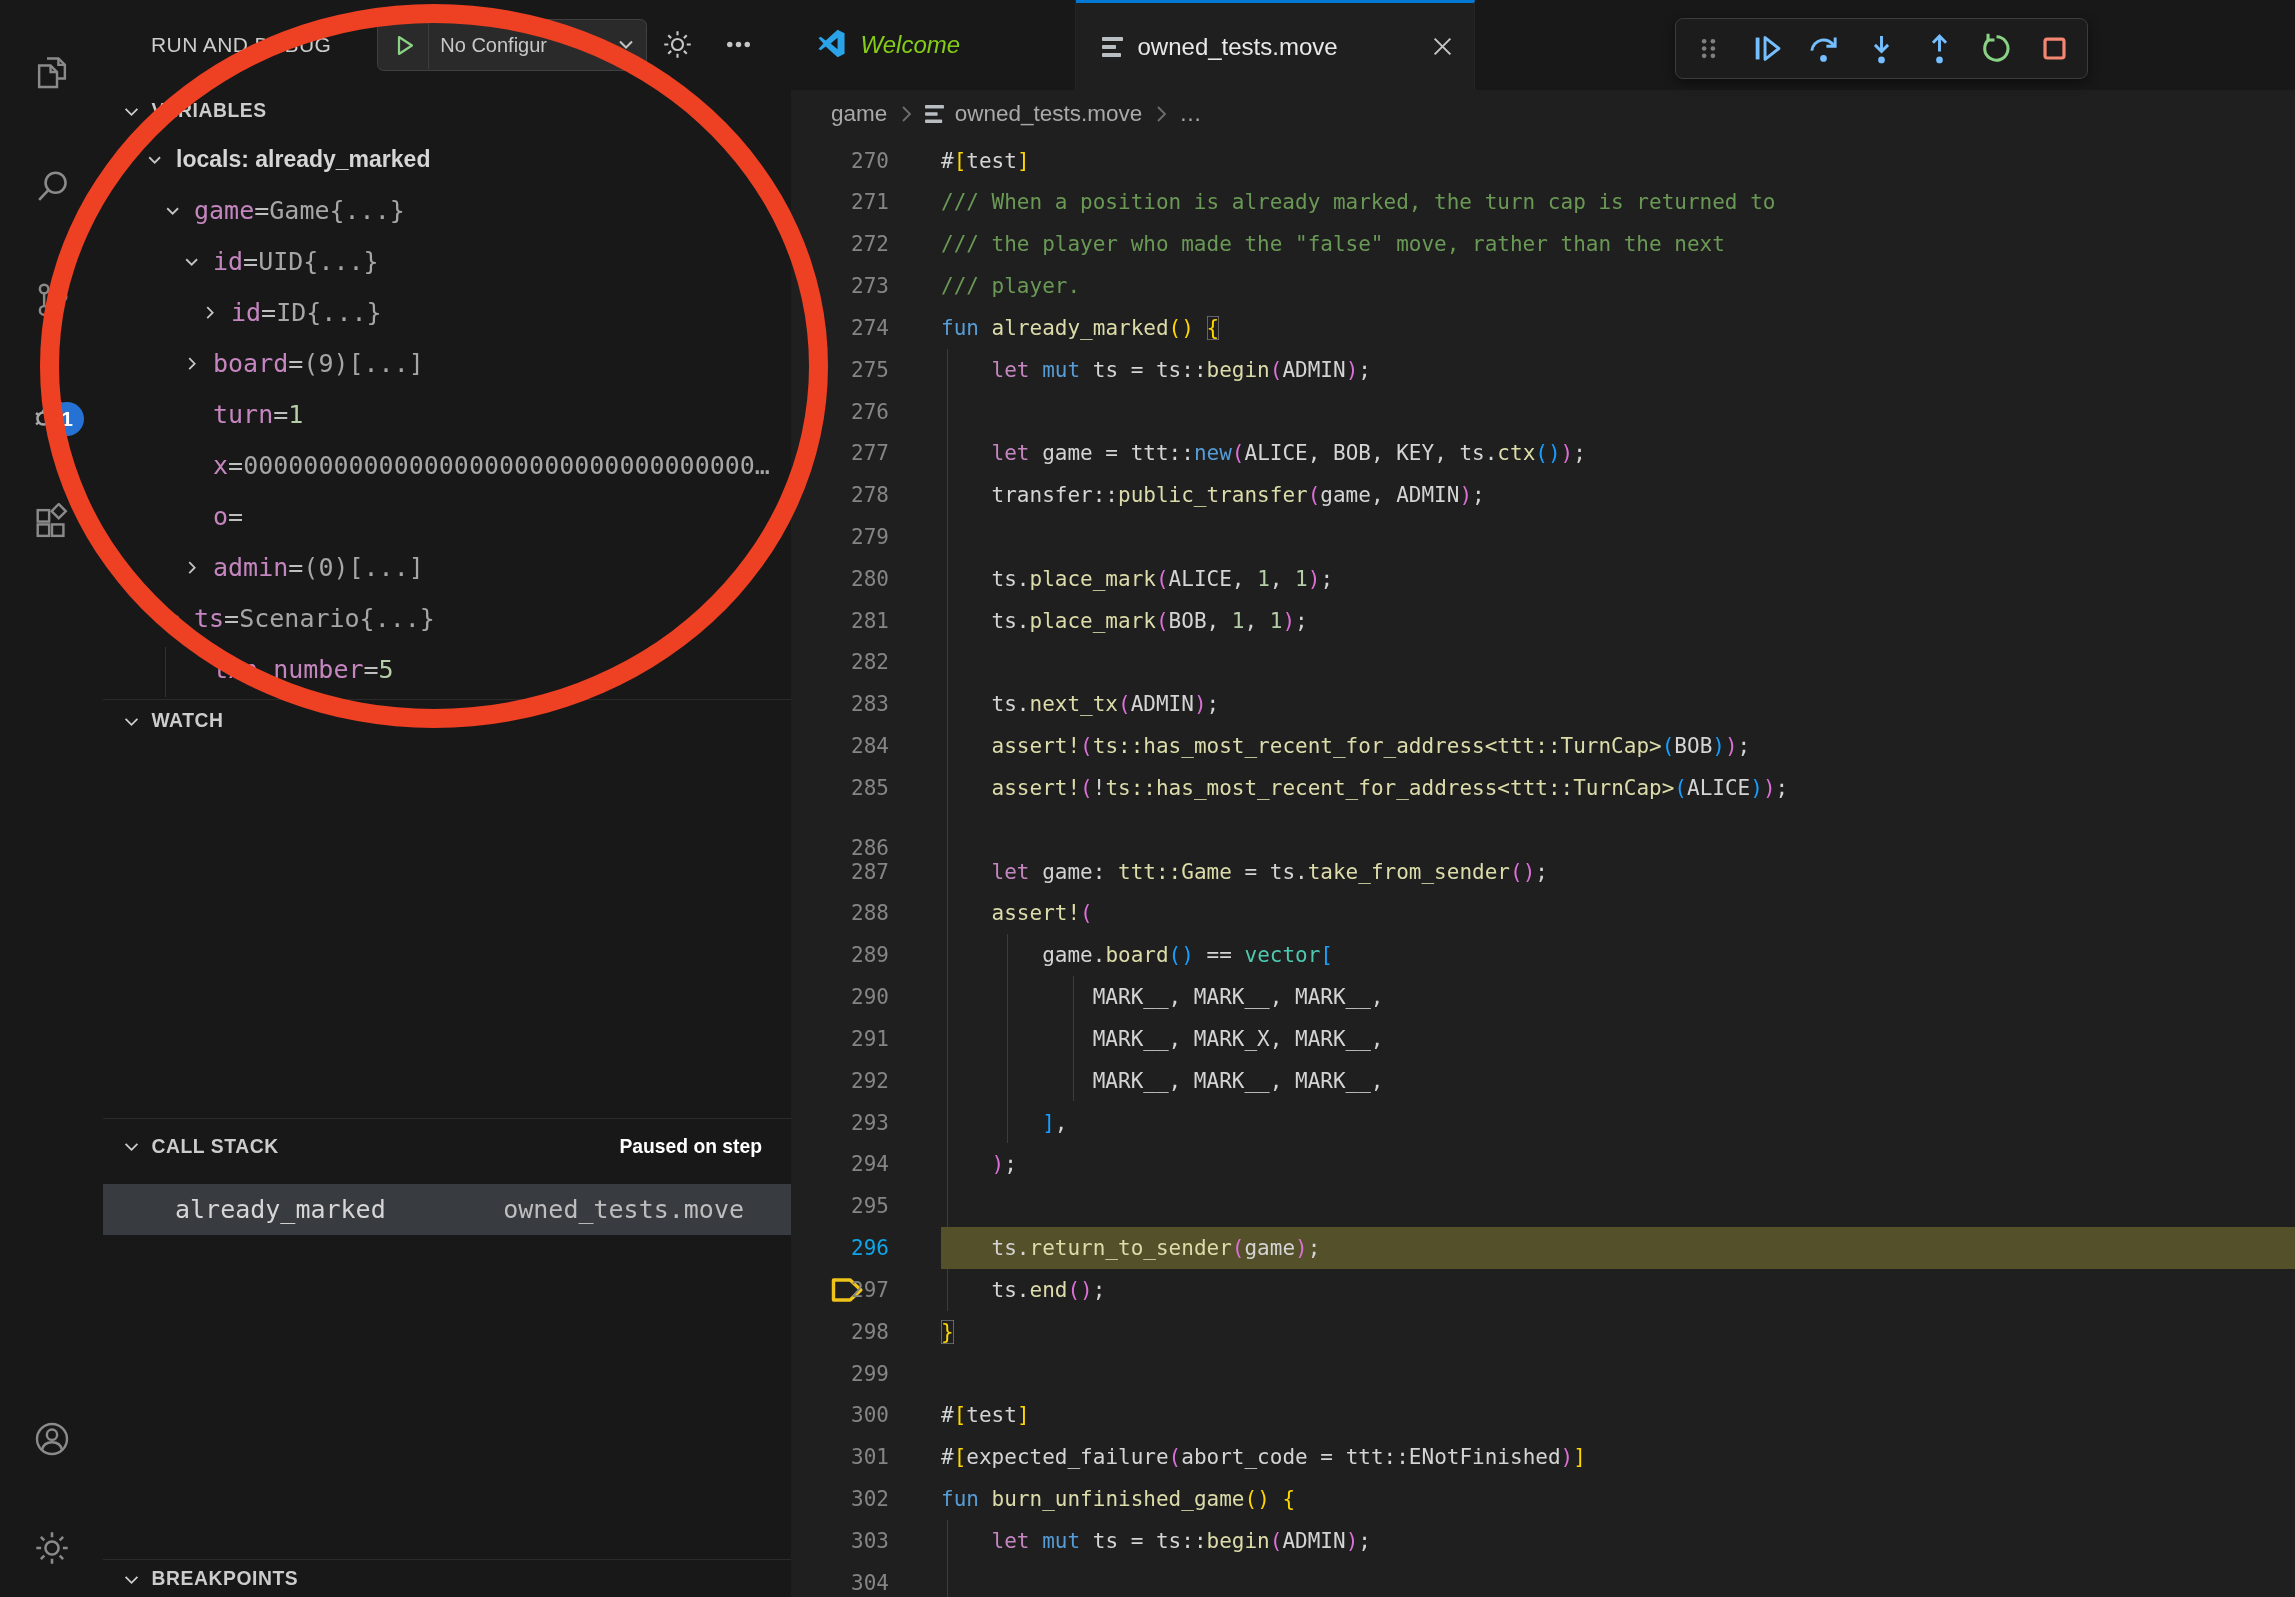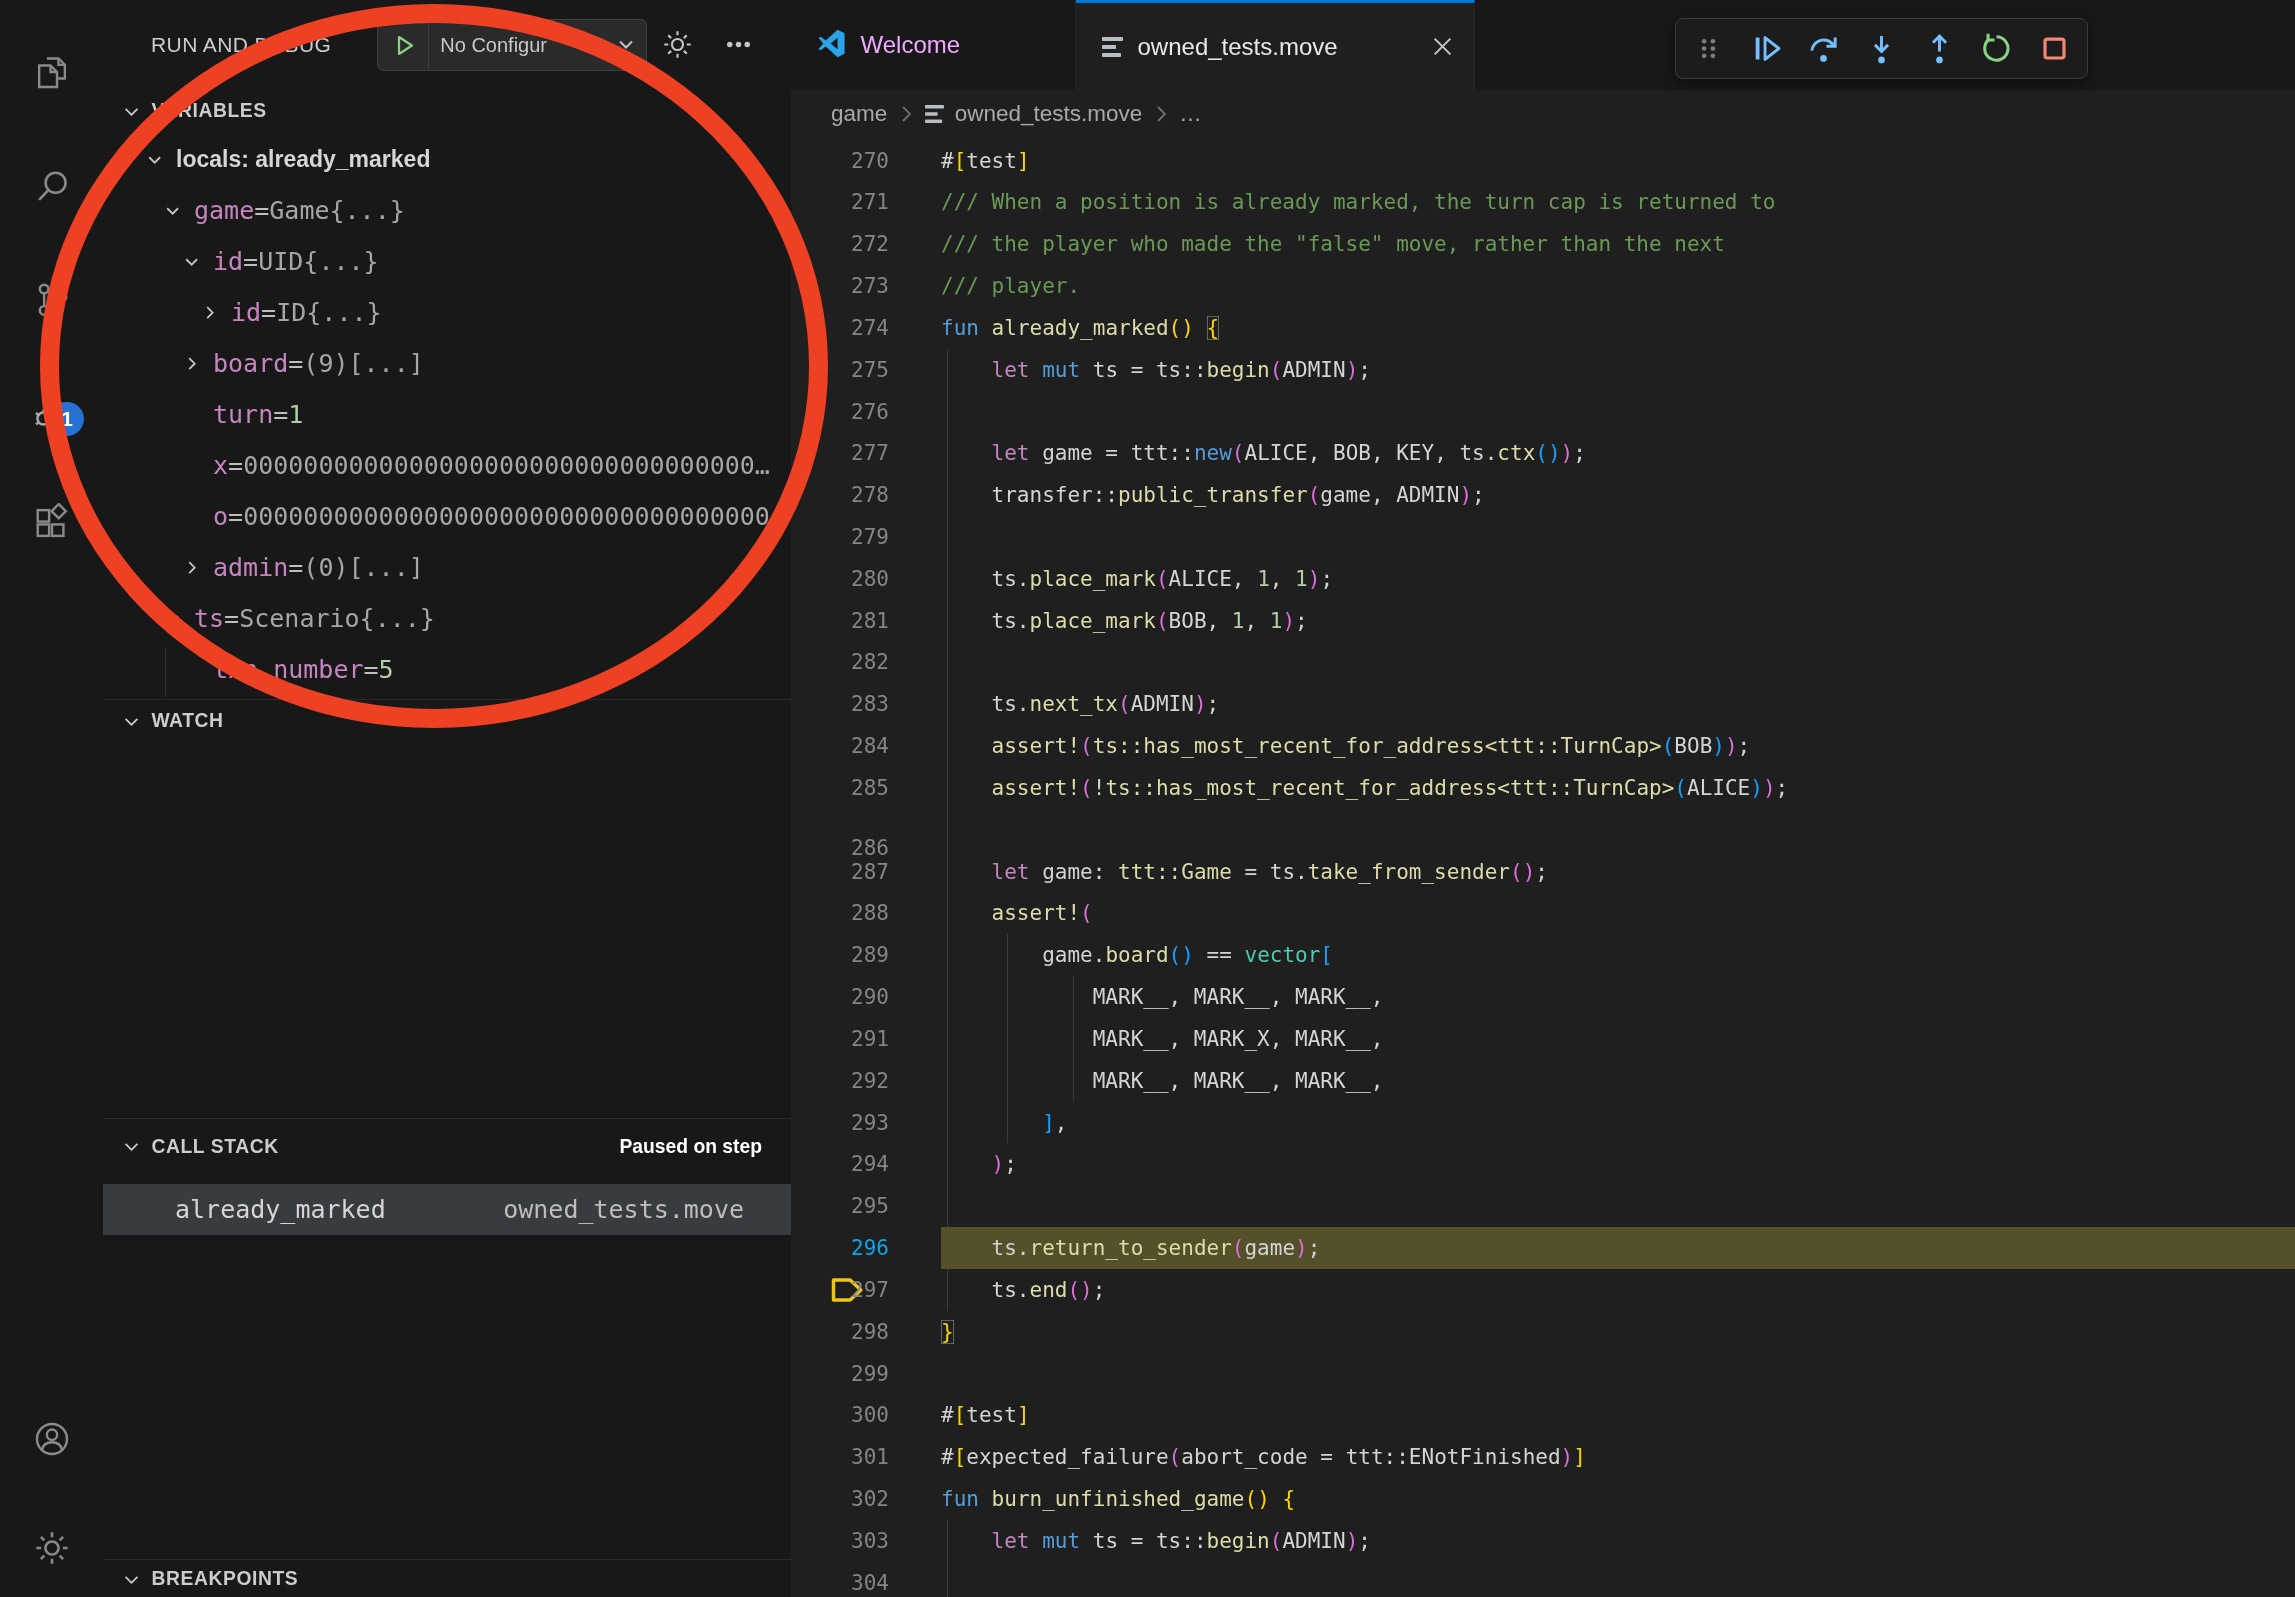--- a/index.html
+++ b/index.html
@@ -57,21 +57,21 @@
 
   
   .editor{position:absolute;left:791px;top:0;width:1505px;height:1597px;background:#1f1f1f;}
   .tabs{position:absolute;left:0;top:0;width:100%;height:90px;background:#181818;
         border-bottom:0.8px solid #252525;display:flex;}
   .tab{height:90px;display:flex;align-items:center;position:relative;box-sizing:border-box;
        border-right:0.8px solid #252525;}
   .tab.inactive{width:285px;background:#181818;}
   .tab.active{width:399px;background:#1f1f1f;border-top:3.2px solid #0078d4;}
   .tab .tlabel{font-size:24px;}
-  .tab.inactive .tlabel{color:#f0abfc;}
+  .tab.inactive .tlabel{color:#84cc16;font-style:italic;}
   .tab.active .tlabel{color:#e8e8e8;}
   .tab-icon{margin:0 14.5px 0 26px;flex:none;}
   .move-icon{display:inline-block;}
   .move-icon i{display:block;background:#b9bec3;height:4px;border-radius:0.8px;margin-bottom:4px;}
   .move-icon i:nth-child(1){width:21px;}
   .move-icon i:nth-child(2){width:13.7px;}
   .move-icon i:nth-child(3){width:18.5px;margin-bottom:0;}
   .tab-close{margin-left:auto;margin-right:17.7px;width:27px;height:27px;flex:none;}
 
   .breadcrumb{position:absolute;left:0;top:90px;width:100%;height:48px;display:flex;
@@ -269,21 +269,20 @@
         <div class="tree-row mono" style="padding-left: 79px;">
           <span class="tw"></span>
           <span class="vname">x</span>
           <span class="veq"> = </span>
           <span class="vval">0000000000000000000000000000000000…</span>
         </div>
         <div class="tree-row mono" style="padding-left: 79px;">
           <span class="tw"></span>
           <span class="vname">o</span>
           <span class="veq"> = </span>
-          <span class="vval">00000000000000000000000000000000000.</span>
         </div>
         <div class="tree-row mono" style="padding-left: 79px;">
           <span class="tw right">
        <svg viewBox="0 0 16 16">
               <path d="M3.5 6l4.5 4.5L12.5 6" fill="none" stroke="#c5c5c5" stroke-width="1.5"></path>
             </svg>
           </span>
           <span class="vname">admin</span>
           <span class="veq"> = </span>
           <span class="vval">(0)[...]</span>

